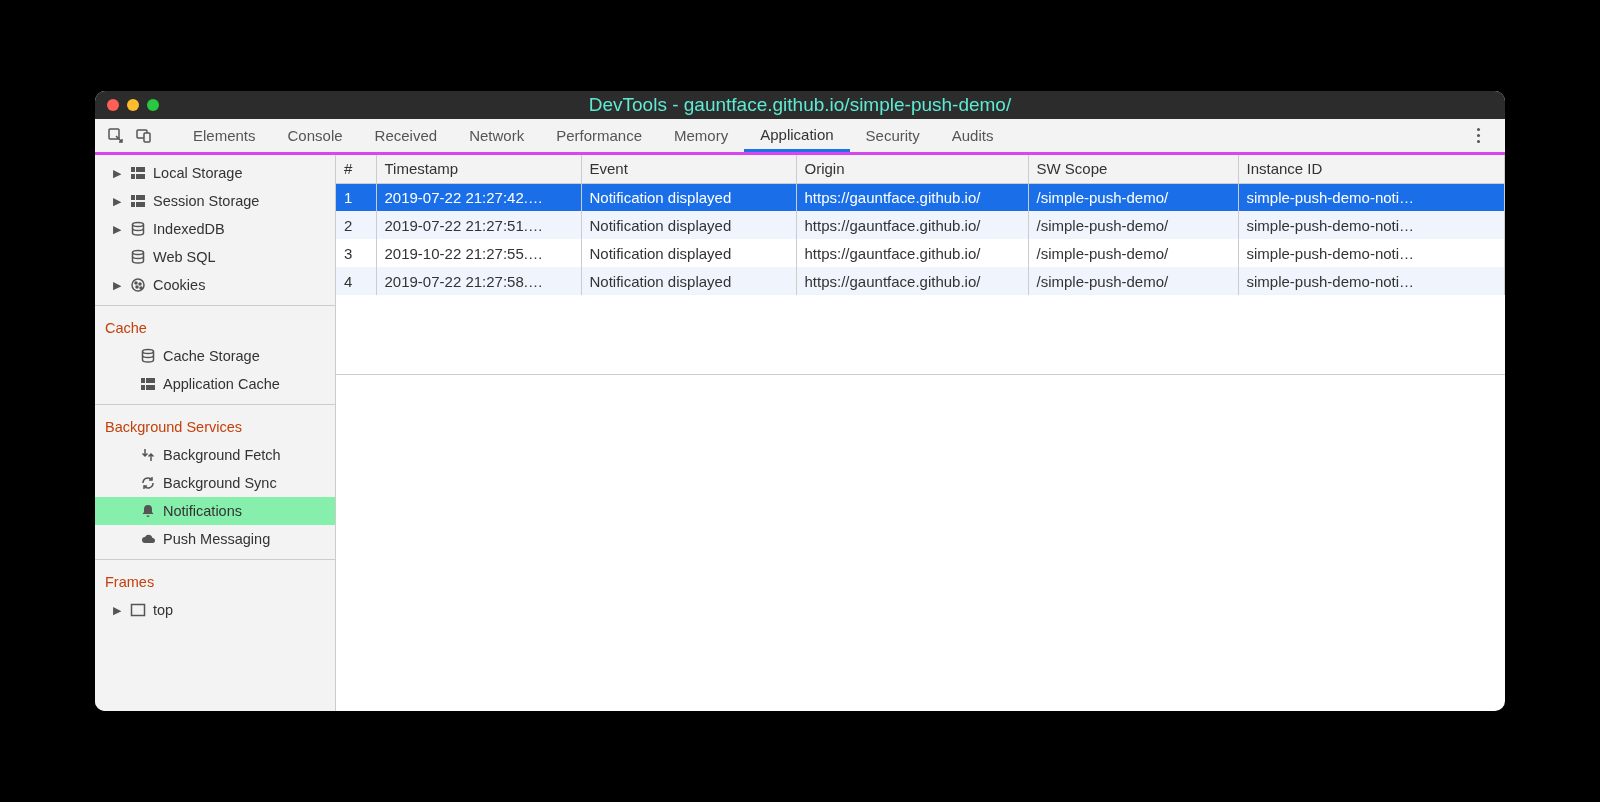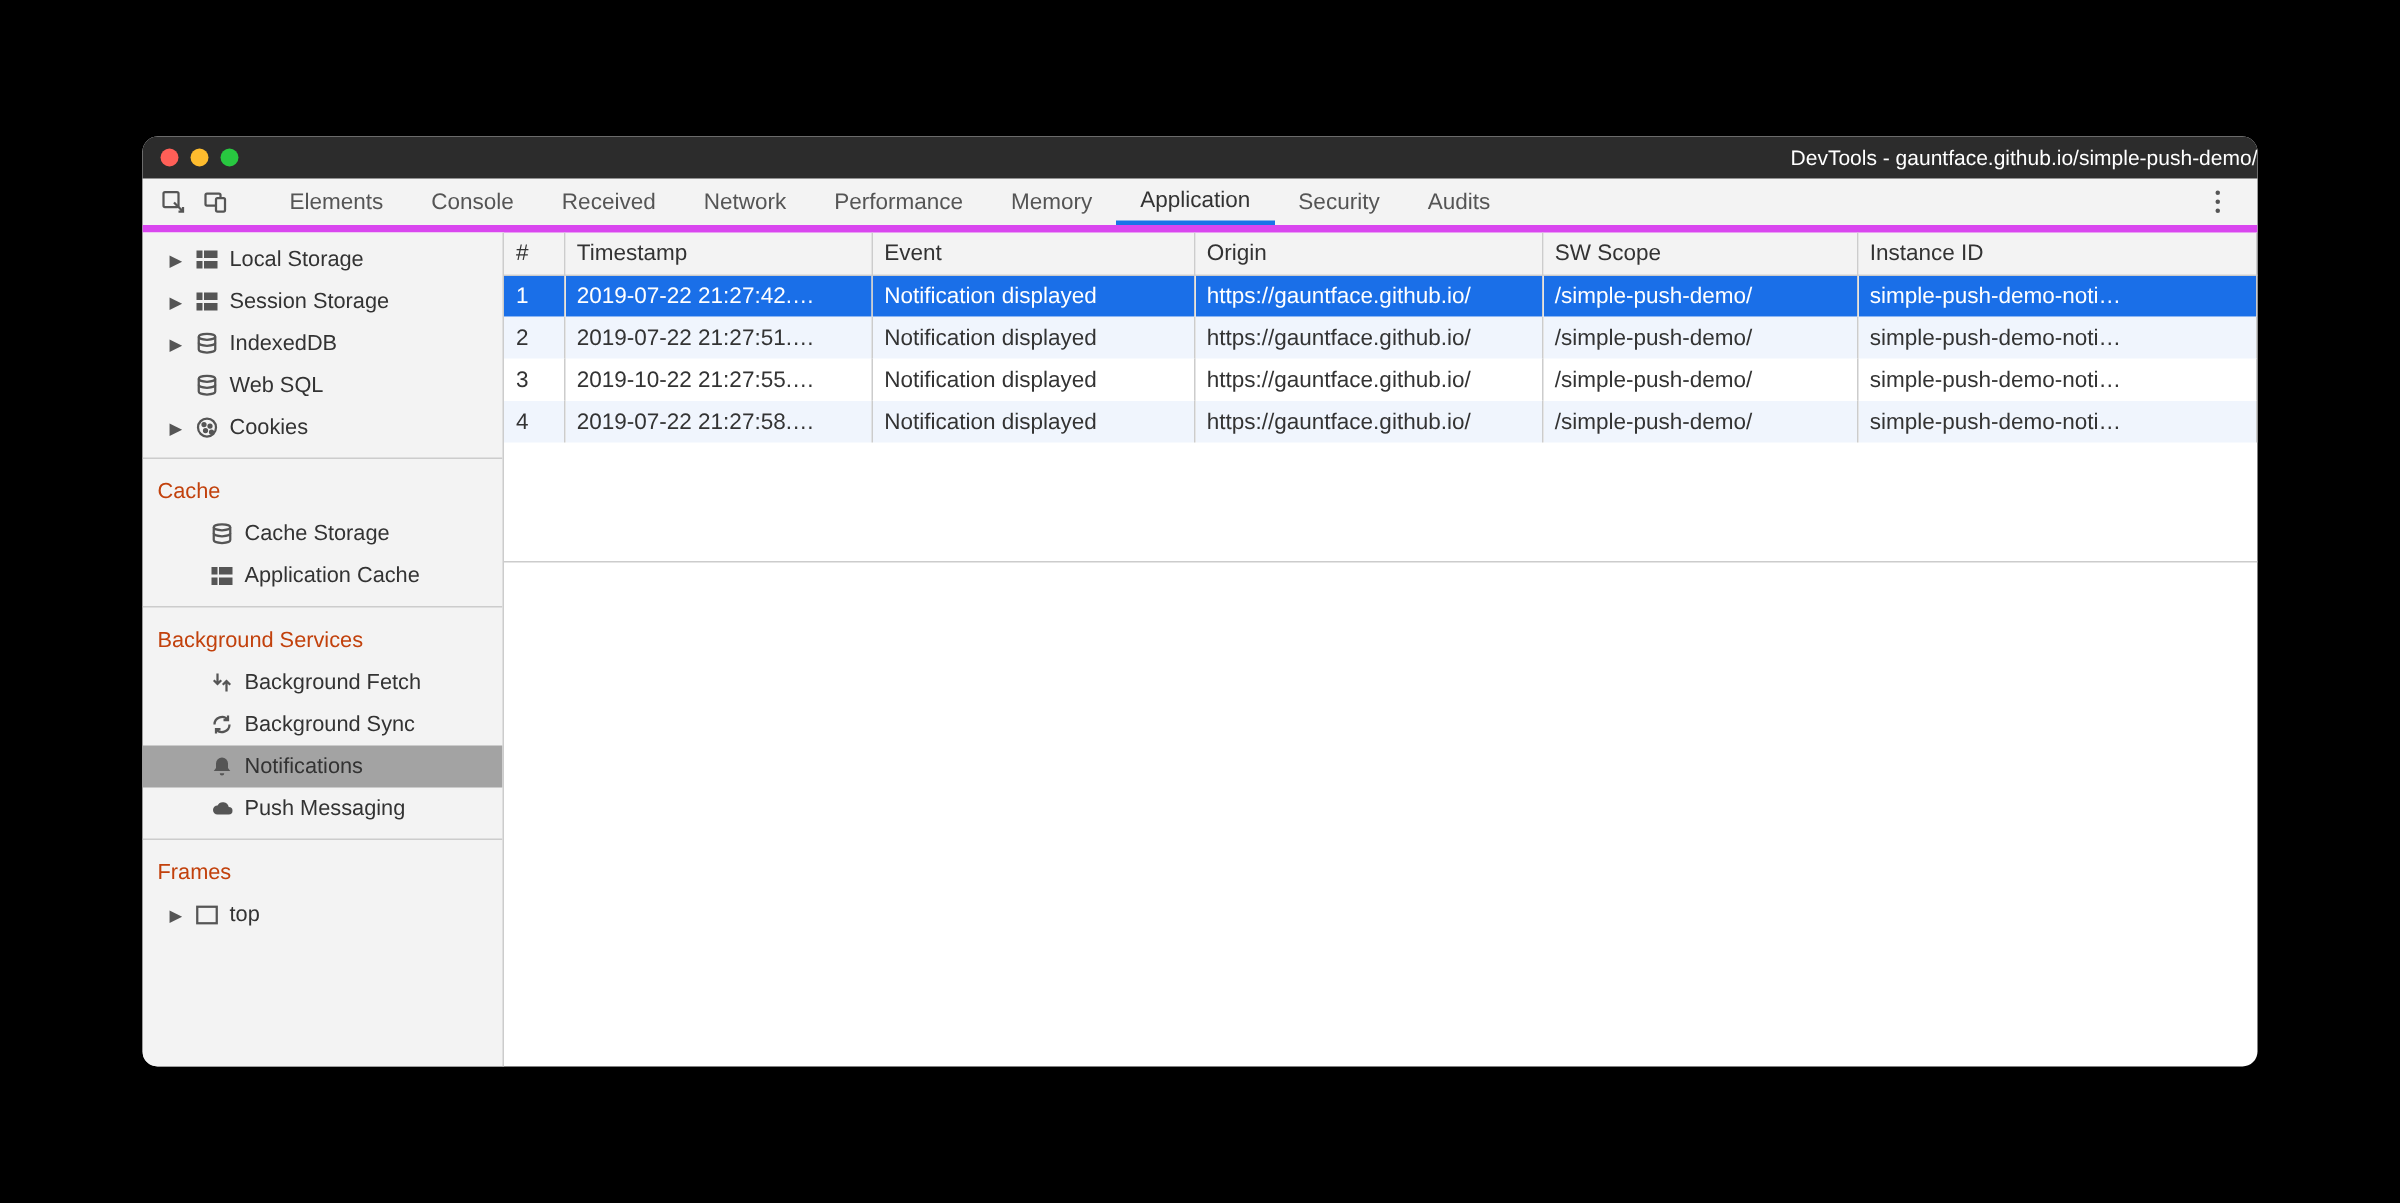--- a/index.html
+++ b/index.html
@@ -31,27 +31,27 @@
   align-items: center;
   padding: 0 12px;
   position: relative;
 }
 .traffic-lights { display: flex; gap: 8px; }
 .traffic-light { width: 12px; height: 12px; border-radius: 50%; }
 .tl-red { background: #ff5f57; }
 .tl-yellow { background: #febc2e; }
 .tl-green { background: #28c840; }
 .title-text {
-  position: absolute; left: 0; right: 0; text-align: right;
-  color: #ffffff; font-size: 14px; pointer-events: none;
+  position: absolute; left: 0; right: 0; text-align: center;
+  color: #5eead4; font-size: 19px; pointer-events: none;
 }
 .tabbar {
   height: 36px;
   background: #f3f3f3;
-  border-bottom: 5px solid #d946ef;
+  border-bottom: 3px solid #d946ef;
   display: flex;
   align-items: stretch;
   padding: 0 10px;
 }
 .tabbar-left { display:flex; align-items:center; gap: 6px; padding-right: 12px; }
 .tabbar-tabs { display:flex; align-items:stretch; gap: 0; margin-left: 10px;}
 .tab {
   padding: 0 16px; display:flex; align-items:center; color:#555;
   cursor: pointer; font-size: 15px;
 }
@@ -67,21 +67,21 @@
 .sidebar {
   width: 241px; border-right:1px solid #ccc; background:#f3f3f3;
   overflow:auto; padding-top:4px; font-size:14.5px; color:#333;
 }
 .side-section-label { padding: 8px 10px 6px 10px; color:#c2410c; }
 .side-item {
   height: 28px; display:flex; align-items:center; gap:6px;
   padding-left: 18px; cursor:pointer; color:#333;
 }
 .side-item.ind1 { padding-left: 28px; }
-.side-item.selected { background:#a3a3a3; }
+.side-item.selected { background:#86efac; }
 .side-caret { width:10px; color:#555; font-size:11px; }
 .side-icon { width:18px; height:16px; display:inline-flex; align-items:center; justify-content:center; color:#555;}
 .side-divider { height:1px; background:#ccc; margin:6px 0; }
 .main { flex:1; display:flex; flex-direction:column; min-width:0; }
 .toolbar {
   height: 34px; border-bottom:1px solid #ccc; display:flex;
   align-items:center; gap:0; padding:0 10px; background:#fff;
 }
 .record-dot { width:16px; height:16px; border-radius:50%; background:#e53935; display:inline-block; box-shadow:0 0 0 1px rgba(0,0,0,0.05);}
 .tb-sep { width:1px; height:22px; background:#ccc; margin: 0 12px;}

